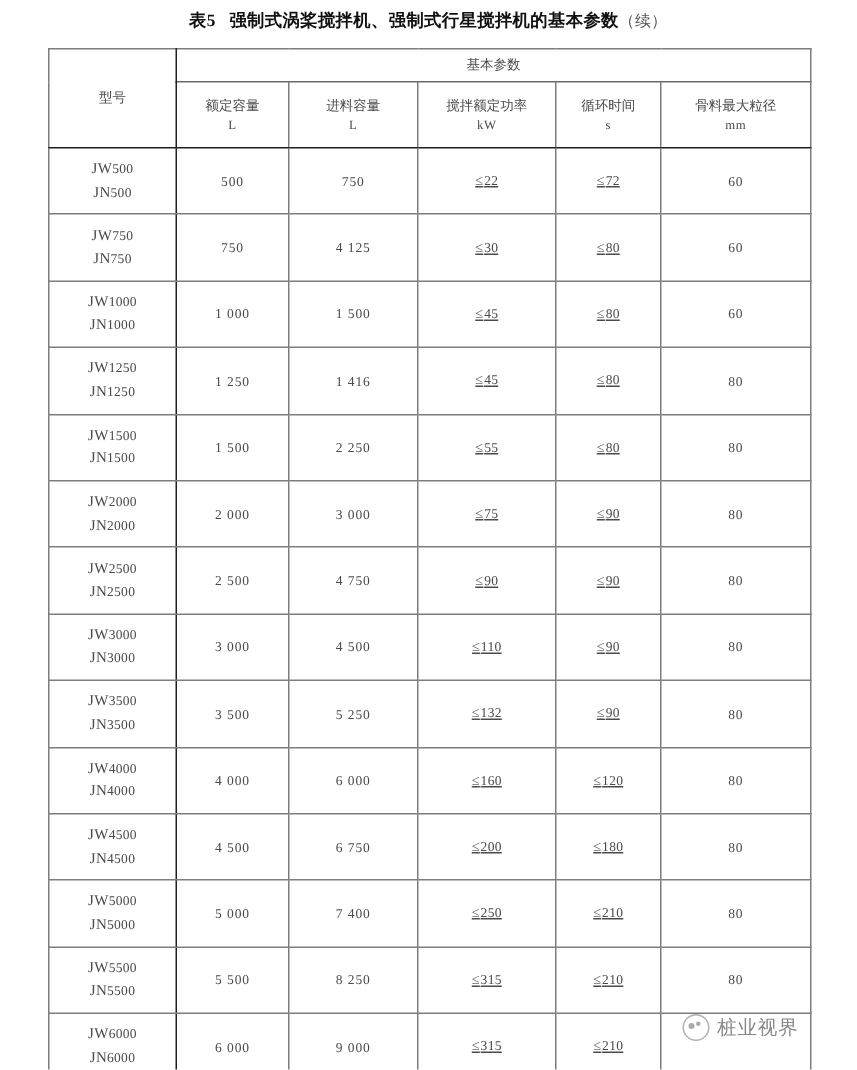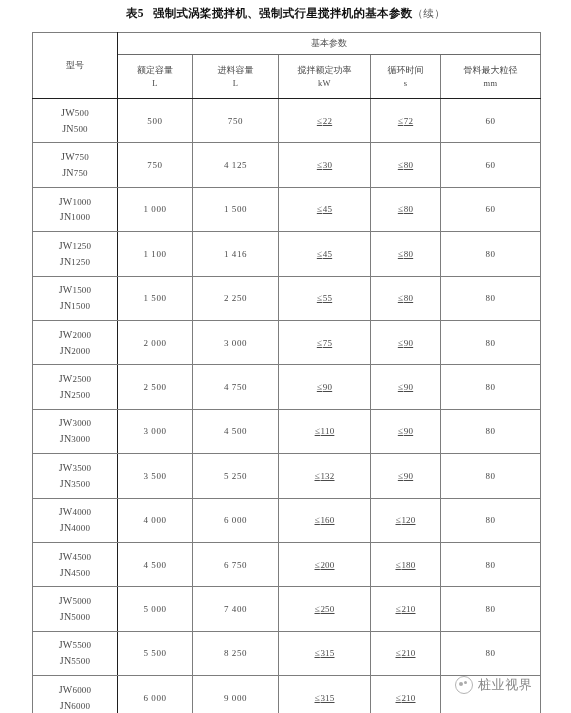--- a/index.html
+++ b/index.html
@@ -270,21 +270,21 @@
           <td class="cell-val">1 500</td>
           <td class="cell-val le"><span class="le-sym">≤</span>45</td>
           <td class="cell-val le"><span class="le-sym">≤</span>80</td>
           <td class="cell-val">60</td>
         </tr>
         <tr class="data-row">
           <td class="cell-model">
             <span class="mline"><span class="pfx">JW</span><span class="num">1250</span></span>
             <span class="mline"><span class="pfx">JN</span><span class="num">1250</span></span>
           </td>
-          <td class="cell-val">1 100</td>
+          <td class="cell-val">1 250</td>
           <td class="cell-val">1 416</td>
           <td class="cell-val le"><span class="le-sym">≤</span>45</td>
           <td class="cell-val le"><span class="le-sym">≤</span>80</td>
           <td class="cell-val">80</td>
         </tr>
         <tr class="data-row">
           <td class="cell-model">
             <span class="mline"><span class="pfx">JW</span><span class="num">1500</span></span>
             <span class="mline"><span class="pfx">JN</span><span class="num">1500</span></span>
           </td>

